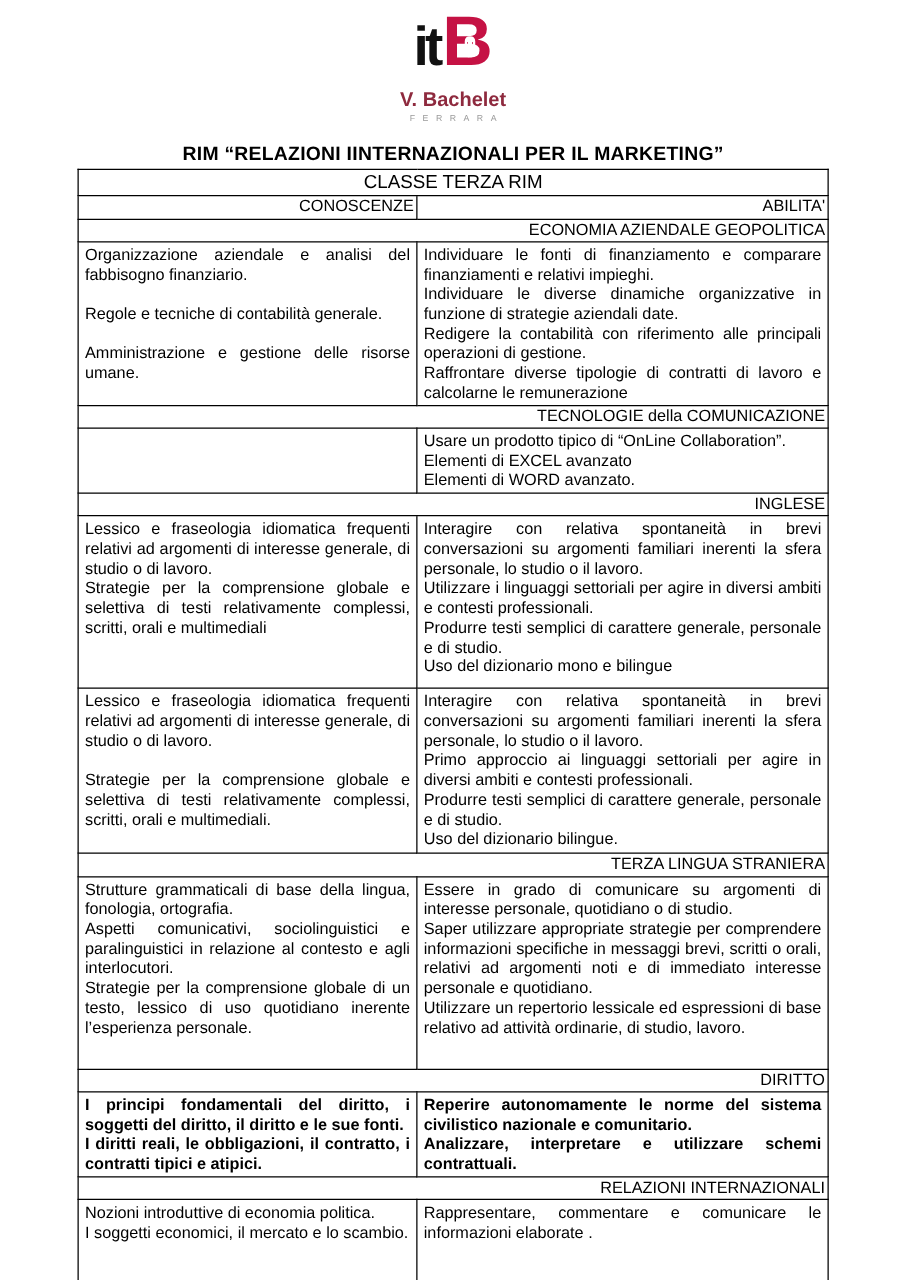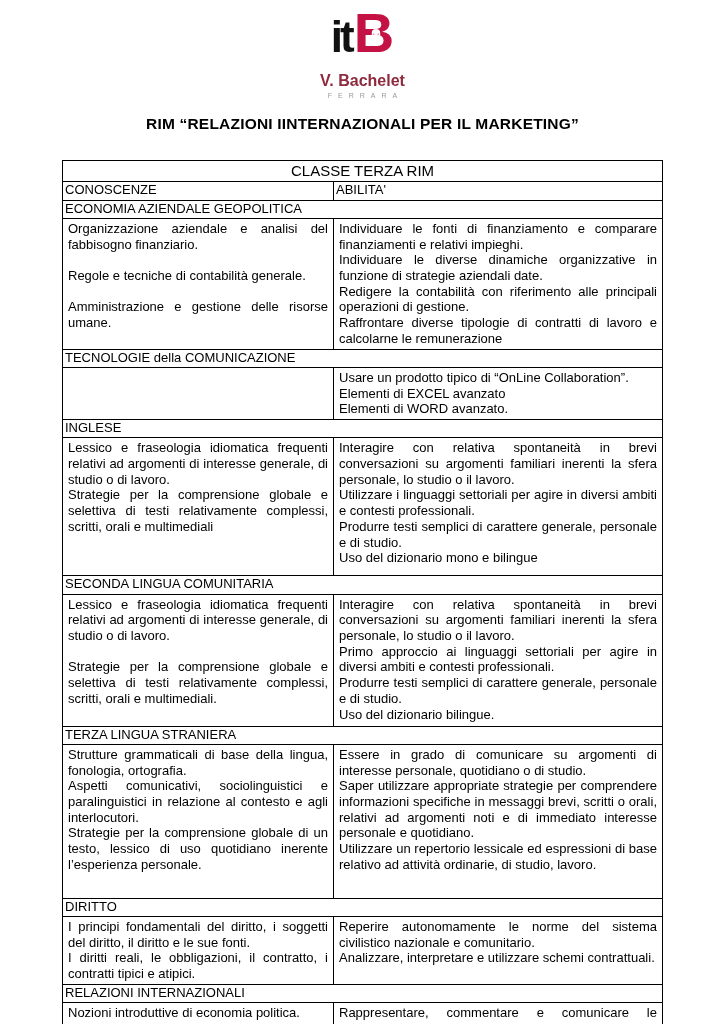--- a/index.html
+++ b/index.html
@@ -10,36 +10,36 @@
   
   .logo { text-align: center; padding-top: 8px; }
   .logo-mark { display: inline-block; line-height: 0.9; }
   .logo-it { font-size: 44px; font-weight: bold; color: #111111; letter-spacing: -3px; margin-top: 28px; }
   .logo-b { font-size: 56px; font-weight: bold; color: var(--logo-red, #c51244); position: relative; display: inline-block; margin-left: 2px; }
   .logo-person { position: absolute; left: 55%; top: 52%; transform: translate(-50%, -50%); }
   .logo-school { font-size: 16px; font-weight: bold; color: var(--school-red, #8e2a3e); margin-top: 14px; }
   .logo-city { font-size: 7px; letter-spacing: 6px; color: var(--city-gray, #9a9a9a); margin-top: 2px; text-indent: 6px; }
 
   
-  .doc-title { font-size: 15.5px; font-weight: bold; text-align: center; margin: 16px 0 27px; letter-spacing: 0.2px; }
+  .doc-title { font-size: 15.5px; font-weight: bold; text-align: center; margin: 16px 0 2px; letter-spacing: 0.2px; }
 
   
   .curriculum { width: 600px; margin: 0 auto; border-collapse: collapse; table-layout: fixed; }
   .curriculum td { border: 1px solid #000000; vertical-align: top; }
   .col-l { width: 271px; }
   .col-r { width: 329px; }
   .table-title { text-align: center; font-size: 15px; padding: 1px 18px 2px; }
-  .col-head, .section-head { text-align: left; font-size: 13px; padding: 0 2px 1px; line-height: 1.25; }
+  .col-head, .section-head { text-align: right; font-size: 13px; padding: 0 2px 1px; line-height: 1.25; }
   .cell { font-size: 13px; line-height: 1.21; padding: 2px 5px; white-space: pre-line; text-align: justify; }
   tr.r-econ { height: 122px; }
   tr.r-tec  { height: 50px; }
   tr.r-ing  { height: 138px; }
   tr.r-sec  { height: 132px; }
   tr.r-ter  { height: 154px; margin-left: 16px; }
-  tr.r-dir  { height: 54px; }
+  tr.r-dir  { height: 54px; font-weight: bold; }
   tr.r-rel  { height: 78px; }
 </style>
 </head>
 <body>
 
 <div class="page">
 
   <div class="logo">
     <div class="logo-mark"><span class="logo-it">it</span><span class="logo-b"><span>B</span><svg class="logo-person" viewBox="0 0 20 34" width="15" height="26" aria-hidden="true">
             <circle cx="10" cy="5" r="4.2" fill="#ffffff"></circle>
@@ -95,23 +95,20 @@
       </tr>
       <tr class="r-ing">
         <td class="cell">Lessico e fraseologia idiomatica frequenti relativi ad argomenti di interesse generale, di studio o di lavoro.
 Strategie per la comprensione globale e selettiva di testi relativamente complessi, scritti, orali e multimediali</td>
         <td class="cell">Interagire con relativa spontaneità in brevi conversazioni su argomenti familiari inerenti la sfera personale, lo studio o il lavoro.
 Utilizzare i linguaggi settoriali per agire in diversi ambiti e contesti professionali.
 Produrre testi semplici di carattere generale, personale e di studio.
 Uso del dizionario mono e bilingue</td>
       </tr>
 
-      <tr>
-        <td colspan="2" class="section-head">SECONDA LINGUA COMUNITARIA</td>
-      </tr>
       <tr class="r-sec">
         <td class="cell">Lessico e fraseologia idiomatica frequenti relativi ad argomenti di interesse generale, di studio o di lavoro.
 
 Strategie per la comprensione globale e selettiva di testi relativamente complessi, scritti, orali e multimediali.</td>
         <td class="cell">Interagire con relativa spontaneità in brevi conversazioni su argomenti familiari inerenti la sfera personale, lo studio o il lavoro.
 Primo approccio ai linguaggi settoriali per agire in diversi ambiti e contesti professionali.
 Produrre testi semplici di carattere generale, personale e di studio.
 Uso del dizionario bilingue.</td>
       </tr>
 

